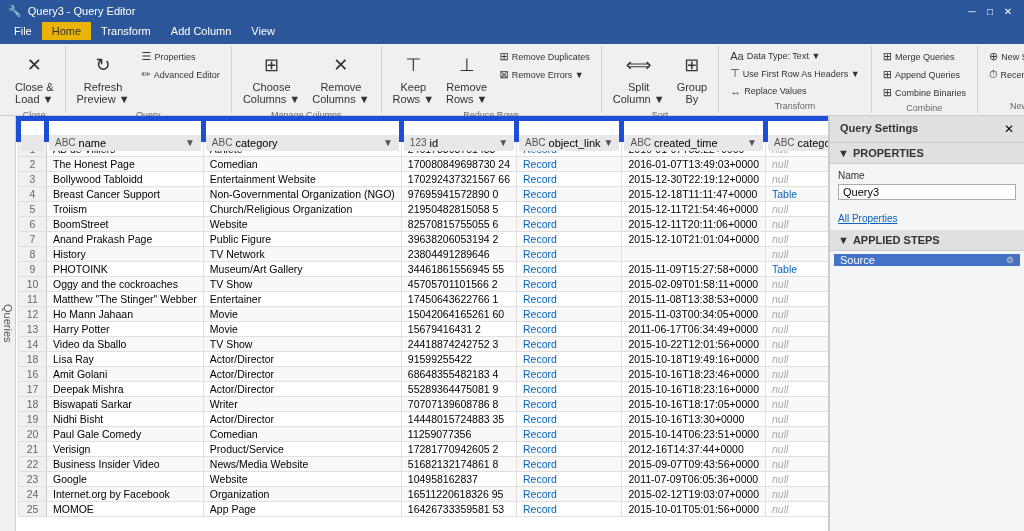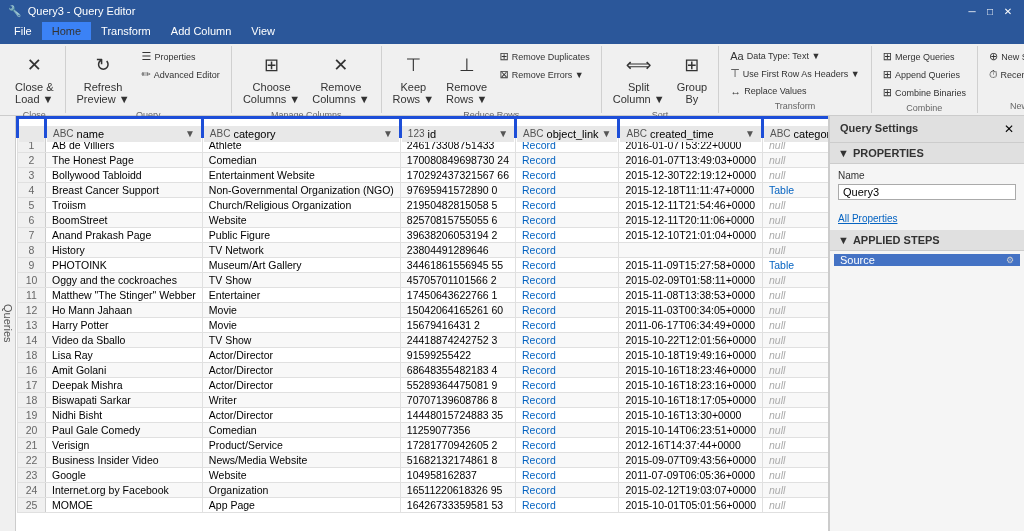--- a/index.html
+++ b/index.html
@@ -29,21 +29,21 @@
     }
     .ribbon-tab {
       padding: 3px 10px;
       font-size: 11px;
       cursor: pointer;
       color: white;
       background: transparent;
       border: none;
     }
     .ribbon-tab.active {
-      background: #3b82f6;
+      background: #eab308;
       color: #333;
     }
 
     
     .ribbon {
       background: #f0f0f0;
       border-bottom: 1px solid #ccc;
       display: flex;
       align-items: stretch;
       padding: 2px 4px;
@@ -140,27 +140,27 @@
       flex: 1;
       overflow: auto;
       border-right: 1px solid #ccc;
     }
     table {
       border-collapse: collapse;
       width: max-content;
     }
     thead tr th {
       background: #e8e8e8;
-      border: 3px solid #1d4ed8;
+      border: 5px solid #1d4ed8;
       padding: 2px 6px;
       white-space: nowrap;
       font-weight: normal;
       min-width: 80px;
       position: sticky;
-      top: 8px;
+      top: 16px;
       z-index: 2;
     }
     thead tr th .th-inner {
       display: flex;
       align-items: center;
       gap: 3px;
     }
     tbody tr {
       cursor: default;
     }

